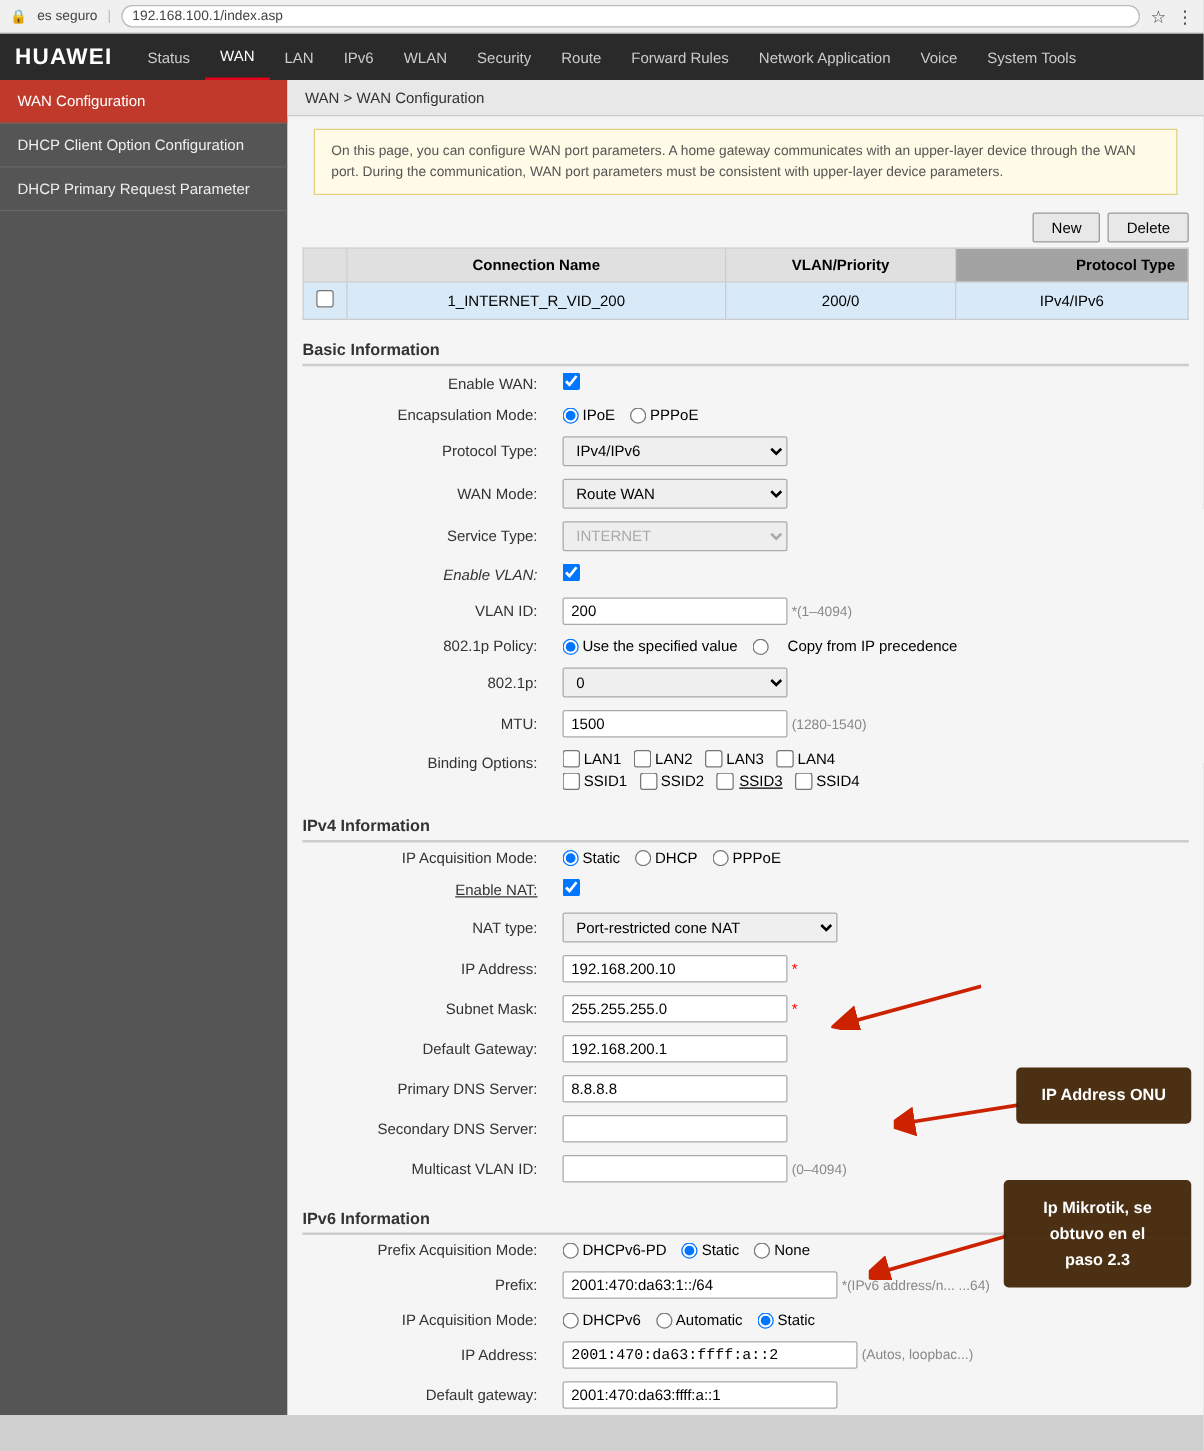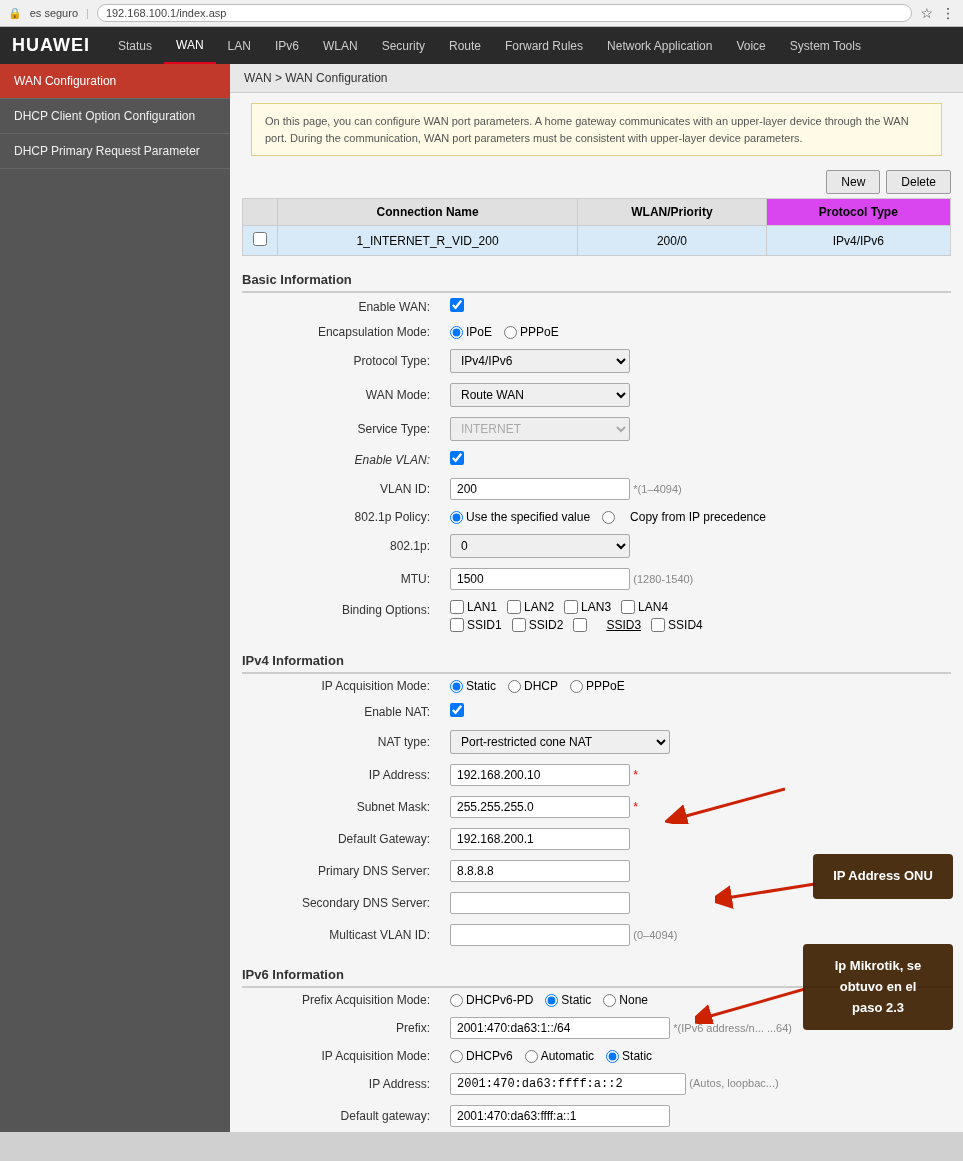--- a/index.html
+++ b/index.html
@@ -63,22 +63,22 @@
     <div style="display:flex; justify-content:flex-end; gap:6px; padding:4px 12px;">
       <button style="padding:4px 14px; font-size:12px; cursor:pointer; border:1px solid #999; background:#e8e8e8; border-radius:2px;">New</button>
       <button style="padding:4px 14px; font-size:12px; cursor:pointer; border:1px solid #999; background:#e8e8e8; border-radius:2px;">Delete</button>
     </div>
 
     <table style="width:calc(100% - 24px); margin:0 12px; border-collapse:collapse; font-size:12px;">
       <thead>
         <tr>
           <th style="background:#e0e0e0; padding:6px 10px; text-align:center; border:1px solid #ccc; width:30px;"></th>
           <th style="background:#e0e0e0; padding:6px 10px; text-align:center; border:1px solid #ccc;">Connection Name</th>
-          <th style="background:#e0e0e0; padding:6px 10px; text-align:center; border:1px solid #ccc;">WLAN/Priority</th>
-          <th style="background:#d946ef; padding:6px 10px; text-align:center; border:1px solid #ccc;">Protocol Type</th>
+          <th style="background:#e0e0e0; padding:6px 10px; text-align:center; border:1px solid #ccc;">VLAN/Priority</th>
+          <th style="background:#a3a3a3; padding:6px 10px; text-align:right; border:1px solid #ccc;">Protocol Type</th>
         </tr>
       </thead>
       <tbody>
         <tr>
           <td style="padding:6px 10px; text-align:center; border:1px solid #ccc; background:#d8eaf8;"><input type="checkbox" style=""></td>
           <td style="padding:6px 10px; text-align:center; border:1px solid #ccc; background:#d8eaf8;">1_INTERNET_R_VID_200</td>
           <td style="padding:6px 10px; text-align:center; border:1px solid #ccc; background:#d8eaf8;">200/0</td>
           <td style="padding:6px 10px; text-align:center; border:1px solid #ccc; background:#d8eaf8;">IPv4/IPv6</td>
         </tr>
       </tbody>
@@ -199,21 +199,21 @@
             </div>
             <div style="display:flex; gap:10px;">
               <label style="display:flex; align-items:center; gap:3px;">
                     <input type="checkbox" style="">
                     <span>SSID1</span>
                   </label>
               <label style="display:flex; align-items:center; gap:3px;">
                     <input type="checkbox" style="">
                     <span>SSID2</span>
                   </label>
-              <label style="display:flex; align-items:center; gap:19px;text-decoration:underline;">
+              <label style="display:flex; align-items:center; gap:4px;text-decoration:underline;">
                     <input type="checkbox" style="">
                     <span>SSID3</span>
                   </label>
               <label style="display:flex; align-items:center; gap:3px;">
                     <input type="checkbox" style="">
                     <span>SSID4</span>
                   </label>
             </div>
           </td>
         </tr>
@@ -238,21 +238,21 @@
                 <span>DHCP</span>
               </label>
               <label style="display:flex; align-items:center; gap:3px;">
                 <input type="radio" name="ipv4acq" style="">
                 <span>PPPoE</span>
               </label>
             </span>
           </td>
         </tr>
         <tr>
-          <td style="width:200px; text-align:right; padding:5px 12px 5px 0; color:#333; font-size:12px;">Enable NAT:</td>
+          <td style="width:200px; text-align:right; padding:5px 12px 5px 0; color:#333; font-size:12px;text-decoration:underline;">Enable NAT:</td>
           <td style="padding:5px 8px;">
             <input type="checkbox" checked="" style="">
           </td>
         </tr>
         <tr>
           <td style="width:200px; text-align:right; padding:5px 12px 5px 0; color:#333; font-size:12px;">NAT type:</td>
           <td style="padding:5px 8px;">
             <select style="width:220px; border:1px solid #aaa; padding:3px 6px; font-size:12px;">
               <option>Port-restricted cone NAT</option>
             </select>

